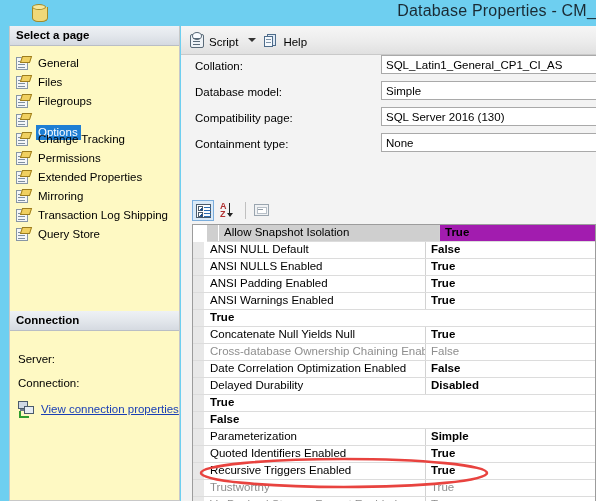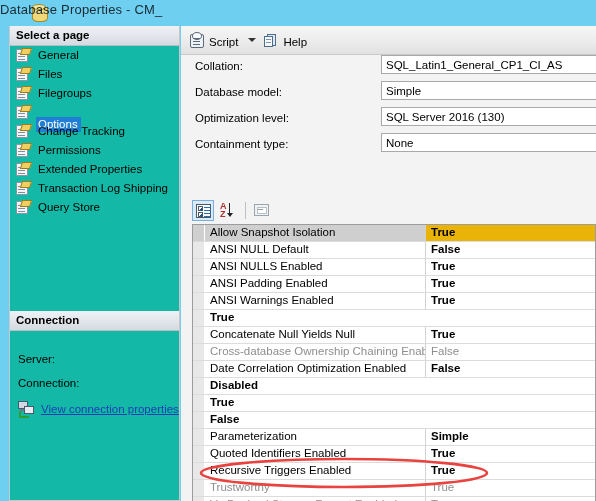--- a/index.html
+++ b/index.html
@@ -8,32 +8,32 @@
     font-family:"Liberation Sans","DejaVu Sans",sans-serif;
     font-size:11px;color:#000;background:#fff;
   }
   .window{position:relative;width:596px;height:501px;background:#6ecff0;overflow:hidden;}
 
   
   .titlebar{position:absolute;left:0;top:0;width:596px;height:26px;background:#6ecff0;}
   .title-icon{position:absolute;left:30px;top:3px;width:18px;height:20px;}
   .cyl-body{position:absolute;left:2px;top:4px;width:14px;height:14px;background:#f0d878;border:1px solid #a08a2a;border-top:none;border-radius:0 0 6px 6px/0 0 4px 4px;}
   .cyl-top{position:absolute;left:2px;top:1px;width:14px;height:6px;background:#f7e79b;border:1px solid #a08a2a;border-radius:50%;box-sizing:border-box;}
-  .title-text{position:absolute;left:0;top:2px;width:596px;text-align:left;font-size:13px;color:#1a2a33;letter-spacing:.2px;}
-
-  
-  .leftpane{position:absolute;left:9px;top:26px;width:171px;height:475px;background:#14b8a6;border:1px solid #c8c8c8;border-top:none;box-sizing:border-box;}
+  .title-text{position:absolute;left:0;top:2px;width:596px;text-align:right;font-size:16px;color:#1a2a33;letter-spacing:.2px;}
+
+  
+  .leftpane{position:absolute;left:9px;top:26px;width:171px;height:475px;background:#fef9c3;border:1px solid #c8c8c8;border-top:none;box-sizing:border-box;}
   .pane-header{position:absolute;left:0;width:100%;height:20px;box-sizing:border-box;
     background:linear-gradient(to bottom,#eef1f5 0%,#e3e7ec 50%,#d5dae1 100%);
     border-bottom:1px solid #b9bec5;font-weight:bold;font-size:11.5px;color:#000;
     padding:3px 0 0 6px;}
   .hdr-selectpage{top:0;}
   .hdr-connection{top:285px;}
 
-  .pagelist{position:absolute;left:0;top:20px;width:100%;}
+  .pagelist{position:absolute;left:0;top:28px;width:100%;}
   .page-item{position:relative;height:19px;padding-left:6px;display:flex;align-items:center;cursor:default;}
   .page-icon{position:relative;width:15px;height:14px;flex:0 0 15px;margin-right:5px;}
   .pi-sheet{position:absolute;left:0;top:0;width:12px;height:13px;background:#f4f6f8;border:1px solid #8796a5;box-sizing:border-box;}
   .pi-line{position:absolute;left:2px;width:7px;height:1px;background:#7e8fa0;}
   .pi-fold{position:absolute;left:5px;top:-1px;width:10px;height:7px;background:#f0d060;border:1px solid #9d7d1d;transform:skewX(-18deg);box-sizing:border-box;}
   .page-label{font-size:11.5px;line-height:13px;padding:1px 3px 1px 2px;}
   .page-item.selected .page-label{background:#1f7fd4;color:#fff;margin-top:24px;}
 
   .conn-body{position:absolute;left:0;top:321px;width:100%;}
   .conn-row{padding:6px 0 6px 8px;font-size:11.5px;}
@@ -89,21 +89,21 @@
   .az-arr{position:absolute;left:10px;top:1px;width:1px;height:13px;background:#222;}
   .az-arrh{position:absolute;left:8px;top:11px;width:0;height:0;border-left:3px solid transparent;border-right:3px solid transparent;border-top:4px solid #222;}
   .pp-ic{position:absolute;left:3px;top:4px;width:15px;height:12px;border:1px solid #9aa5af;background:#f0f2f4;box-sizing:border-box;}
   .pp-in{position:absolute;left:2px;top:2px;width:10px;height:7px;border:1px solid #b7bfc7;background:#fff;box-sizing:border-box;}
   .pp-d{position:absolute;left:3px;top:4px;width:5px;height:1px;background:#8f9aa4;}
 
   
   .grid{position:absolute;left:11px;top:198px;width:404px;height:284px;
     background:#fff;border:1px solid #9c9c9c;box-sizing:border-box;overflow:hidden;}
   .grid-row{position:relative;height:16px;display:flex;border-bottom:1px solid #dcdcdc;background:#fff;}
-  .grid-row.selrow{background:#eab308;}
+  .grid-row.selrow{background:#a21caf;margin-left:14px;}
   .gutter{flex:0 0 11px;background:#e8e8e8;border-right:1px solid #fff;}
   .selrow .gutter{background:#cfcfcf;}
   .gname{flex:0 0 221px;font-size:11.5px;line-height:15px;padding-left:5px;
     border-right:1px solid #d2d2d2;white-space:nowrap;overflow:hidden;box-sizing:border-box;}
   .gval{flex:1 1 auto;font-size:11.5px;line-height:15px;padding-left:5px;font-weight:bold;white-space:nowrap;overflow:hidden;}
   .grid-row.dim .gname,.grid-row.dim .gval{color:#8e8e8e;font-weight:normal;}
   .grid-row.selrow .gname{background:#cfcfcf;}
 
   
   .annot{position:absolute;left:198px;top:456px;width:292px;height:34px;pointer-events:none;}
@@ -188,20 +188,30 @@
       </div>
       <div class="page-item">
         <span class="page-icon">
           <span class="pi-sheet"></span>
             <span class="pi-line" style="top:4px"></span>
             <span class="pi-line" style="top:7px"></span>
             <span class="pi-line" style="top:10px"></span>
             <span class="pi-fold"></span>
         </span>
         <span class="page-label">Extended Properties</span>
+      </div>
+      <div class="page-item">
+        <span class="page-icon">
+          <span class="pi-sheet"></span>
+            <span class="pi-line" style="top:4px"></span>
+            <span class="pi-line" style="top:7px"></span>
+            <span class="pi-line" style="top:10px"></span>
+            <span class="pi-fold"></span>
+        </span>
+        <span class="page-label">Mirroring</span>
       </div>
       <div class="page-item">
         <span class="page-icon">
           <span class="pi-sheet"></span>
             <span class="pi-line" style="top:4px"></span>
             <span class="pi-line" style="top:7px"></span>
             <span class="pi-line" style="top:10px"></span>
             <span class="pi-fold"></span>
         </span>
         <span class="page-label">Transaction Log Shipping</span>
@@ -263,21 +273,21 @@
     <div class="fields">
       <div class="field-row">
         <span class="field-label">Collation:</span>
         <div class="field-input">SQL_Latin1_General_CP1_CI_AS</div>
       </div>
       <div class="field-row">
         <span class="field-label">Database model:</span>
         <div class="field-input">Simple</div>
       </div>
       <div class="field-row">
-        <span class="field-label">Optimization level:</span>
+        <span class="field-label">Compatibility page:</span>
         <div class="field-input">SQL Server 2016 (130)</div>
       </div>
       <div class="field-row">
         <span class="field-label">Containment type:</span>
         <div class="field-input">None</div>
       </div>
     </div>
 
     <div class="other-label">Other options:</div>
 
@@ -350,20 +360,21 @@
         <div class="gname">Cross-database Ownership Chaining Enabled</div>
         <div class="gval">False</div>
       </div>
       <div class="grid-row">
         <div class="gutter"></div>
         <div class="gname">Date Correlation Optimization Enabled</div>
         <div class="gval">False</div>
       </div>
       <div class="grid-row">
         <div class="gutter"></div>
+        <div class="gname">Delayed Durability</div>
         <div class="gval">Disabled</div>
       </div>
       <div class="grid-row">
         <div class="gutter"></div>
         <div class="gval">True</div>
       </div>
       <div class="grid-row">
         <div class="gutter"></div>
         <div class="gval">False</div>
       </div>

